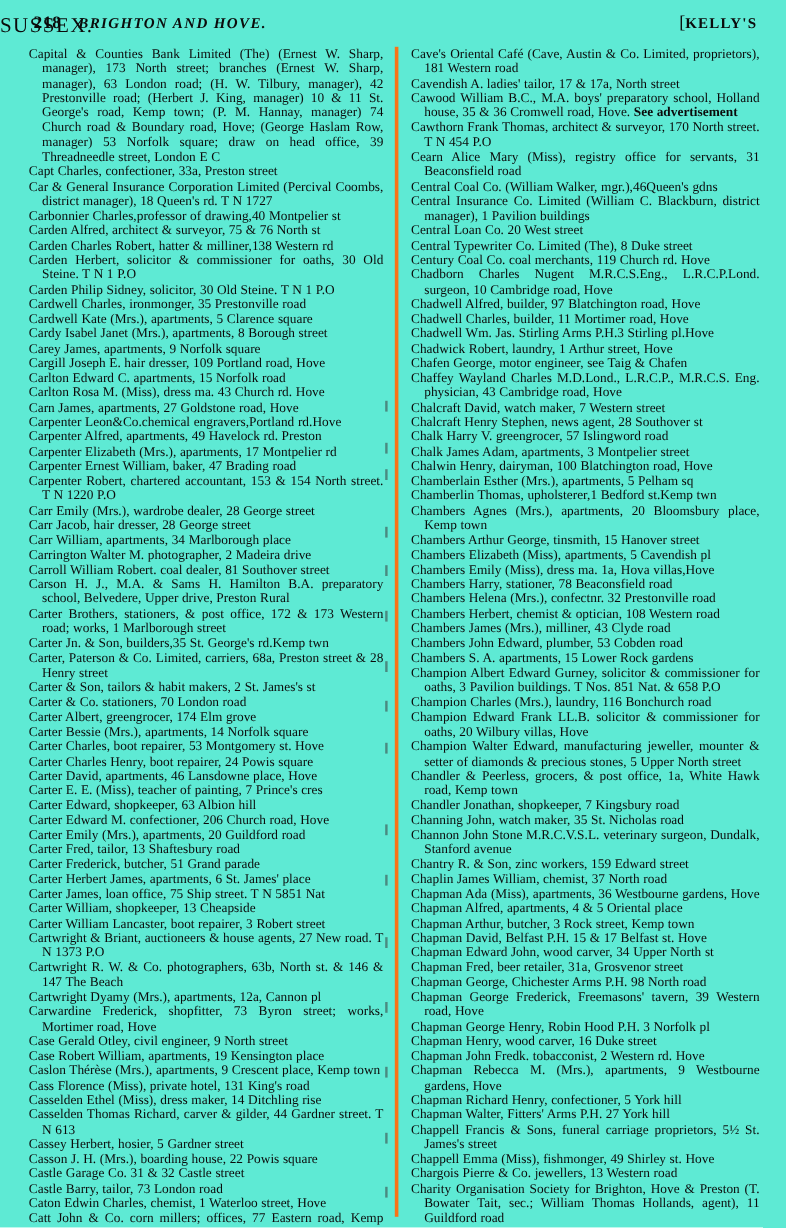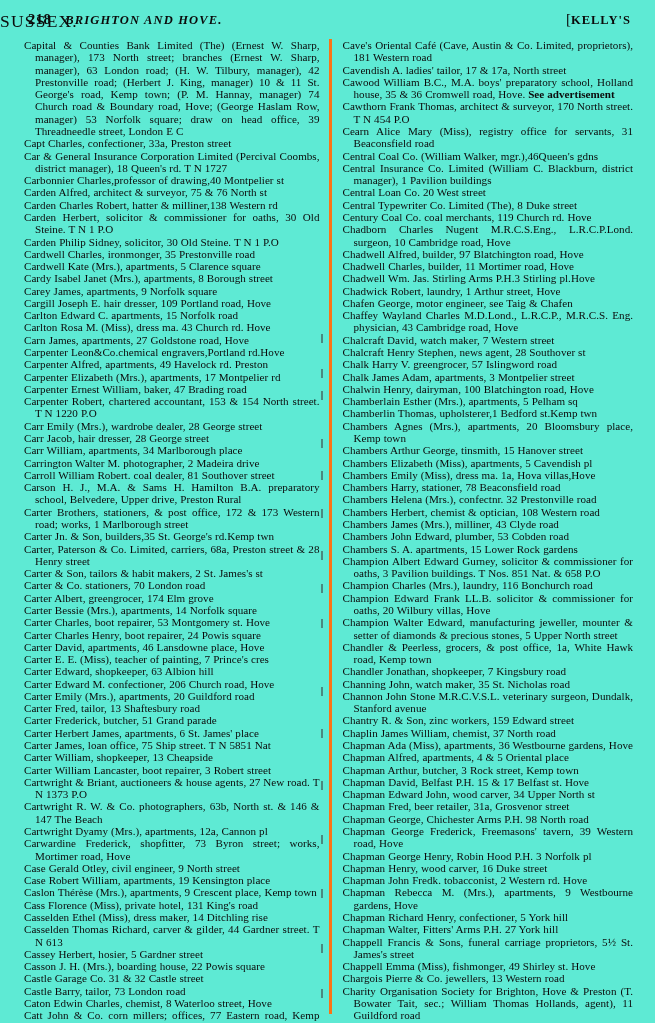--- a/index.html
+++ b/index.html
@@ -191,21 +191,21 @@
         <p class="entry nojust">Case Gerald Otley, civil engineer, 9 North street</p>
         <p class="entry nojust">Case Robert William, apartments, 19 Kensington place</p>
         <p class="entry nojust">Caslon Thérèse (Mrs.), apartments, 9 Crescent place, Kemp town</p>
         <p class="entry nojust">Cass Florence (Miss), private hotel, 131 King's road</p>
         <p class="entry nojust">Casselden Ethel (Miss), dress maker, 14 Ditchling rise</p>
         <p class="entry">Casselden Thomas Richard, carver &amp; gilder, 44 Gardner street.  T N 613</p>
         <p class="entry nojust">Cassey Herbert, hosier, 5 Gardner street</p>
         <p class="entry nojust">Casson J. H. (Mrs.), boarding house, 22 Powis square</p>
         <p class="entry nojust">Castle Garage Co. 31 &amp; 32 Castle street</p>
         <p class="entry nojust">Castle Barry, tailor, 73 London road</p>
-        <p class="entry nojust">Caton Edwin Charles, chemist, 8 Waterloo street, Hove</p>
+        <p class="entry nojust">Caton Edwin Charles, chemist, 1 Waterloo street, Hove</p>
         <p class="entry">Catt John &amp; Co. corn millers; offices, 77 Eastern road, Kemp town</p>
       </div>
     <div class="col col-right">
         <p class="entry">Cave's Oriental Café (Cave, Austin &amp; Co. Limited, proprietors), 181 Western road</p>
         <p class="entry nojust">Cavendish A. ladies' tailor, 17 &amp; 17a, North street</p>
         <p class="entry">Cawood William B.C., M.A. boys' preparatory school, Holland house, 35 &amp; 36 Cromwell road, Hove.  <b>See advertisement</b></p>
         <p class="entry">Cawthorn Frank Thomas, architect &amp; surveyor, 170 North street.  T N 454 P.O</p>
         <p class="entry">Cearn Alice Mary (Miss), registry office for servants, 31 Beaconsfield road</p>
         <p class="entry nojust">Central Coal Co. (William Walker, mgr.),46Queen's gdns</p>
         <p class="entry">Central Insurance Co. Limited (William C. Blackburn, district manager), 1 Pavilion buildings</p>

